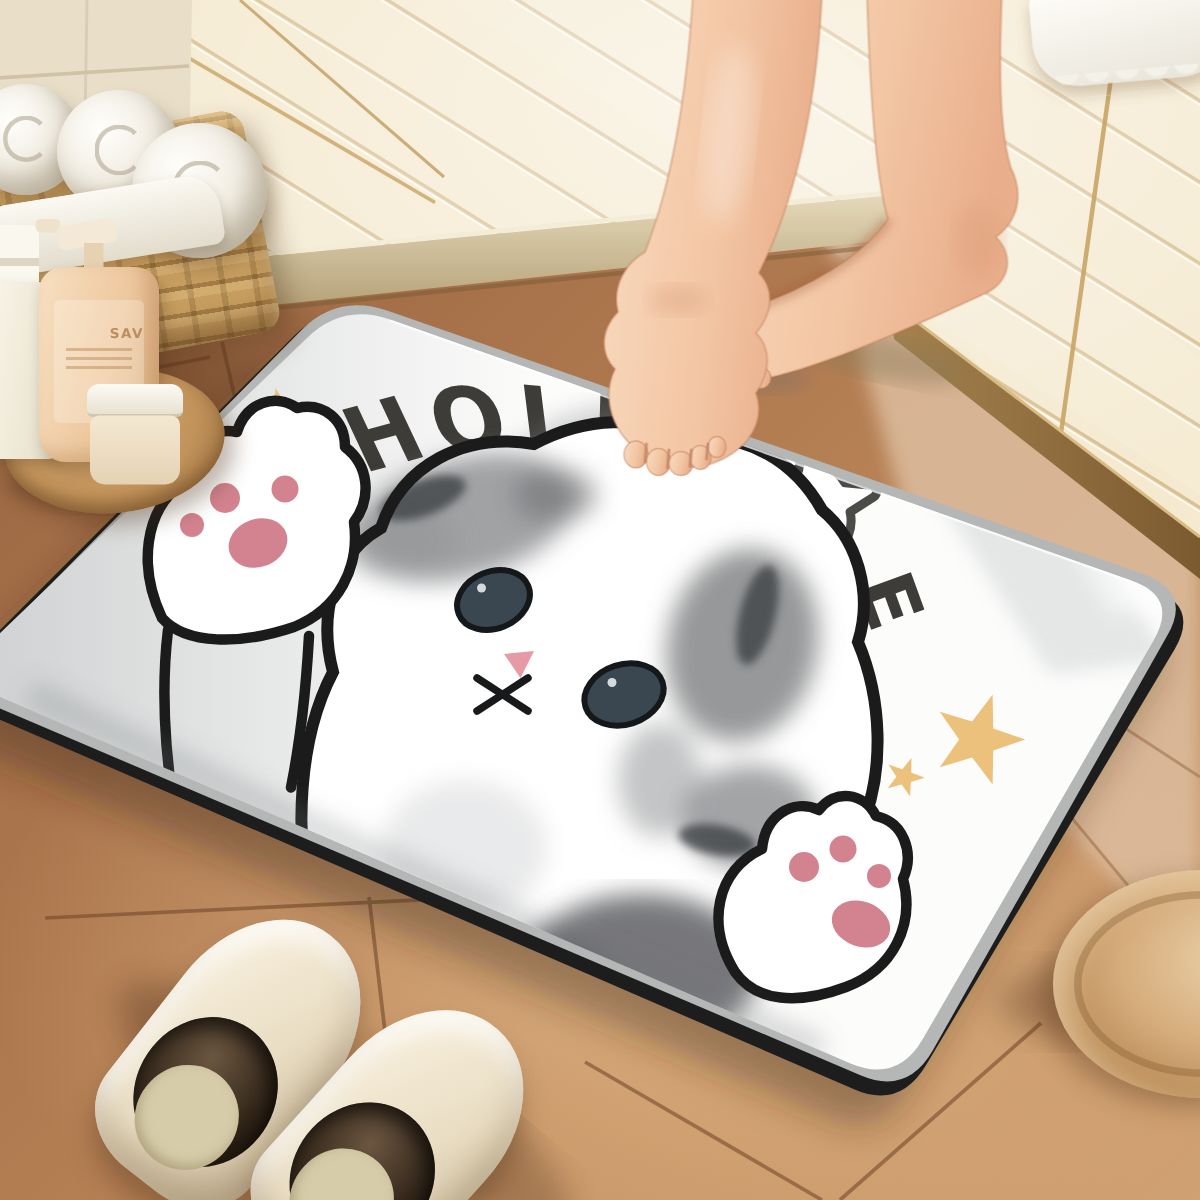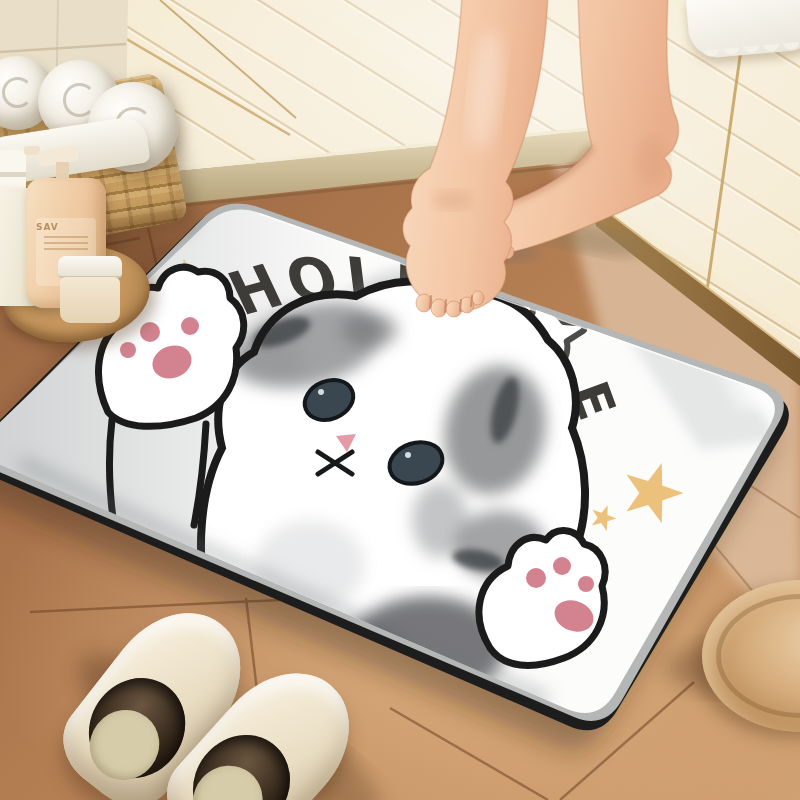--- a/index.html
+++ b/index.html
@@ -31,23 +31,23 @@
     background:radial-gradient(ellipse at 45% 38%, #dcb279 0%, #c1925a 55%, #9f7442 85%, #8a6136 100%);
     box-shadow:inset 0 -6px 10px rgba(80,50,20,.4), 6px 8px 14px rgba(70,40,18,.35);}
   .bottle-back{left:-12px;top:188px;width:52px;height:118px;border-radius:12px 14px 8px 8px;
     background:linear-gradient(100deg,#faf6ea,#e6dfc9);box-shadow:2px 4px 8px rgba(80,50,25,.25);}
   .pump-body{left:26px;top:178px;width:80px;height:130px;border-radius:16px 16px 18px 18px;
     background:linear-gradient(105deg,#f6ddbd 8%,#eec89f 55%,#ddb086 95%);
     box-shadow:inset -8px -6px 12px rgba(170,120,70,.35), 3px 6px 10px rgba(80,50,25,.3);}
   .pump-neck{left:56px;top:162px;width:13px;height:18px;background:#e6d2b2;}
   .pump-head{left:38px;top:148px;width:40px;height:16px;border-radius:4px;background:#f4e9d6;transform:rotate(-10deg);}
   .pump-nozzle{left:24px;top:146px;width:16px;height:9px;border-radius:3px;background:#efe2cc;}
-  .pump-label{position:absolute;left:10px;top:40px;right:10px;height:64px;border-radius:4px;
+  .pump-label{position:absolute;left:10px;top:22px;right:10px;height:64px;border-radius:4px;
     background:rgba(255,250,240,.28);color:#b98f5f;font-size:9px;font-weight:bold;letter-spacing:1px;
-    text-align:left;padding-top:4px;}
+    text-align:right;padding-top:18px;}
   .pump-label i{display:block;height:2px;margin:4px 8px 0 8px;background:rgba(185,140,90,.5);}
   .jar-lid{left:58px;top:256px;width:64px;height:20px;border-radius:8px 8px 4px 4px;
     background:linear-gradient(#fcfaf4,#e8e2d2);border-bottom:2px solid #cfc6b2;}
   .jar-body{left:60px;top:277px;width:60px;height:46px;border-radius:6px 6px 10px 10px;
     background:linear-gradient(#f4e8d2,#e5d2b4);}
   
   .slipper{position:absolute;width:122px;height:206px;
     border-radius:60px 60px 48px 48px / 80px 80px 42px 42px;
     background:linear-gradient(115deg,#f8f0de 10%,#e9ddc3 55%,#cfc0a2 95%);
     box-shadow:inset -10px -14px 22px rgba(120,95,60,.35), inset 8px 10px 14px rgba(255,255,255,.7), 8px 12px 18px rgba(70,42,20,.35);}

